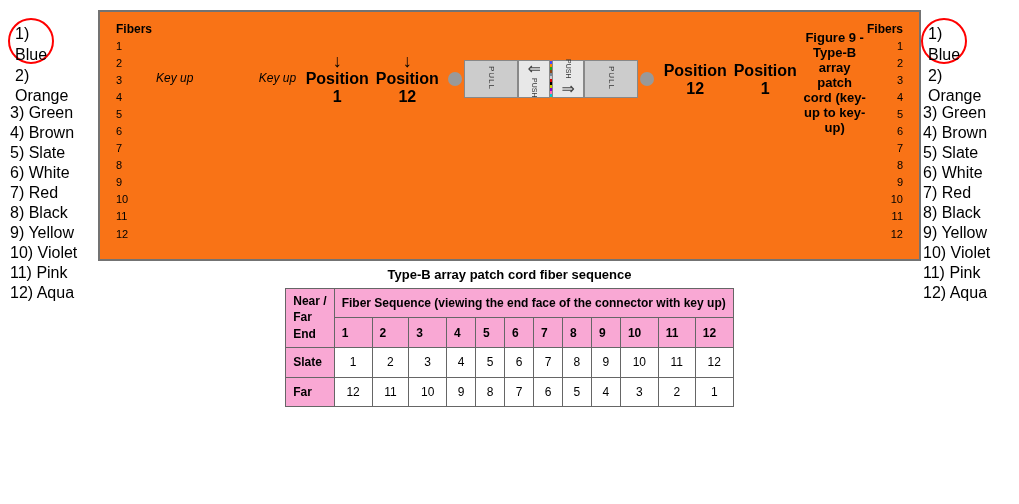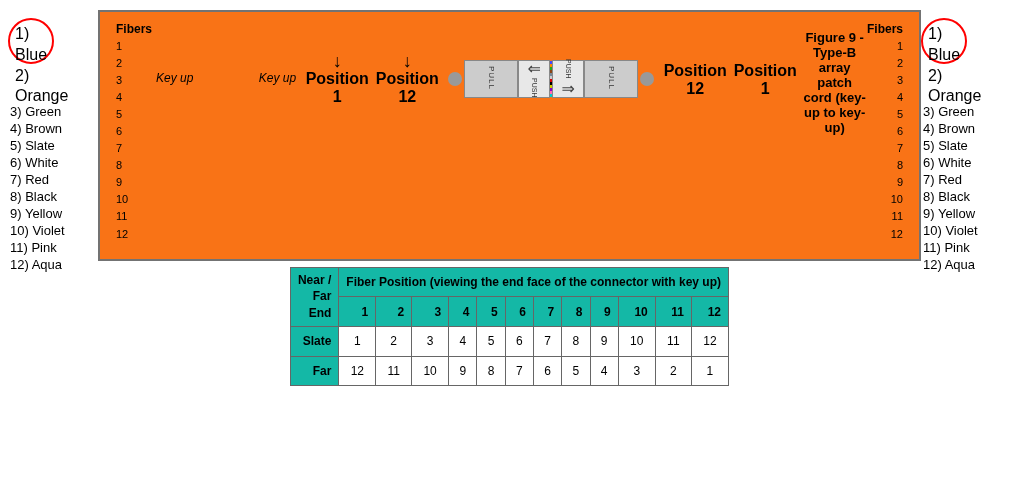--- a/index.html
+++ b/index.html
@@ -39,21 +39,21 @@
       font-size: 16px;
       padding: 4px 5px;
       margin-bottom: 4px;
       color: #000;
     }
 
     .legend-item {
       display: block;
       margin-bottom: 2px;
       color: #000;
-      font-size: 13px;
+      font-size: 16px;
       padding-left: 2px;
     }
 
     .main-content {
       flex: 1;
       display: flex;
       flex-direction: column;
       align-items: center;
       gap: 6px;
     }
@@ -253,22 +253,22 @@
 
     table td, table th {
       border: 1px solid #666;
       padding: 4px 7px;
       text-align: center;
       vertical-align: middle;
     }
 
     table td.header-cell {
       font-weight: bold;
-      text-align: right;
-      background: #14b8a6;
+      text-align: left;
+      background: #f9a8d4;
       font-size: 12px;
     }
 
     .near-far-cell {
       text-align: center;
       font-size: 12px;
       line-height: 1.4;
     }
   </style>
 </head>
@@ -386,25 +386,26 @@
         <span class="fiber-num">8</span>
         <span class="fiber-num">9</span>
         <span class="fiber-num">10</span>
         <span class="fiber-num">11</span>
         <span class="fiber-num">12</span>
       </div>
     </div>
   </div>
 
   <div class="table-section">
+    <div class="table-title">Type-B array patch cord fiber sequence</div>
     <table>
       <thead>
         <tr>
           <td rowspan="2" class="header-cell near-far-cell">Near /<br>Far<br>End</td>
-          <td colspan="12" class="header-cell">Fiber Position (viewing the end face of the connector with key up)</td>
+          <td colspan="12" class="header-cell">Fiber Sequence (viewing the end face of the connector with key up)</td>
         </tr>
         <tr id="col-number-row">
         <td class="header-cell">1</td>
             <td class="header-cell">2</td>
             <td class="header-cell">3</td>
             <td class="header-cell">4</td>
             <td class="header-cell">5</td>
             <td class="header-cell">6</td>
             <td class="header-cell">7</td>
             <td class="header-cell">8</td>

